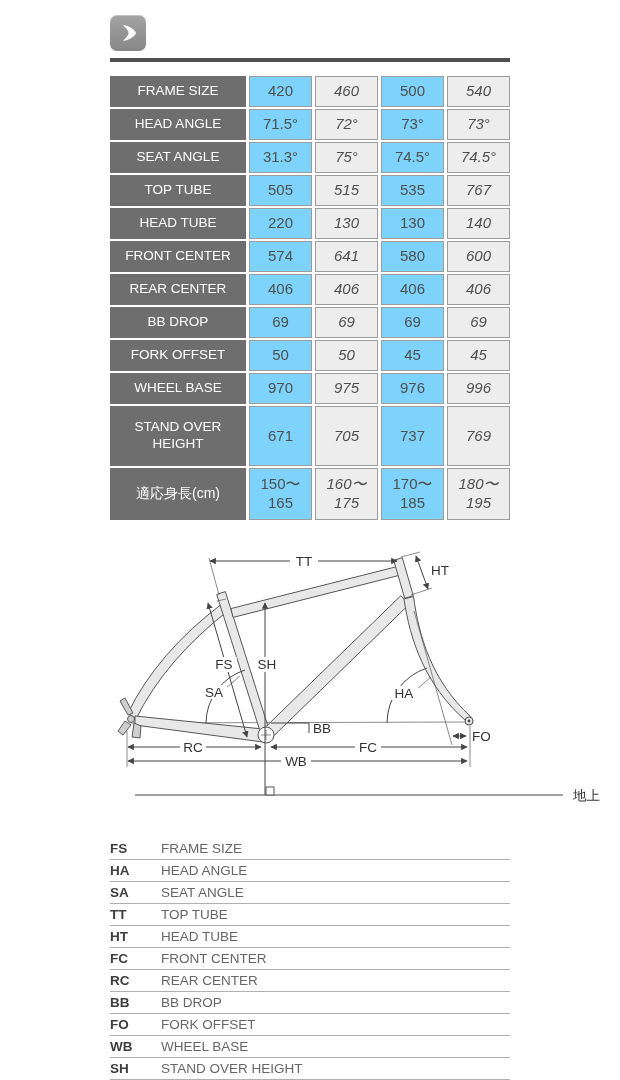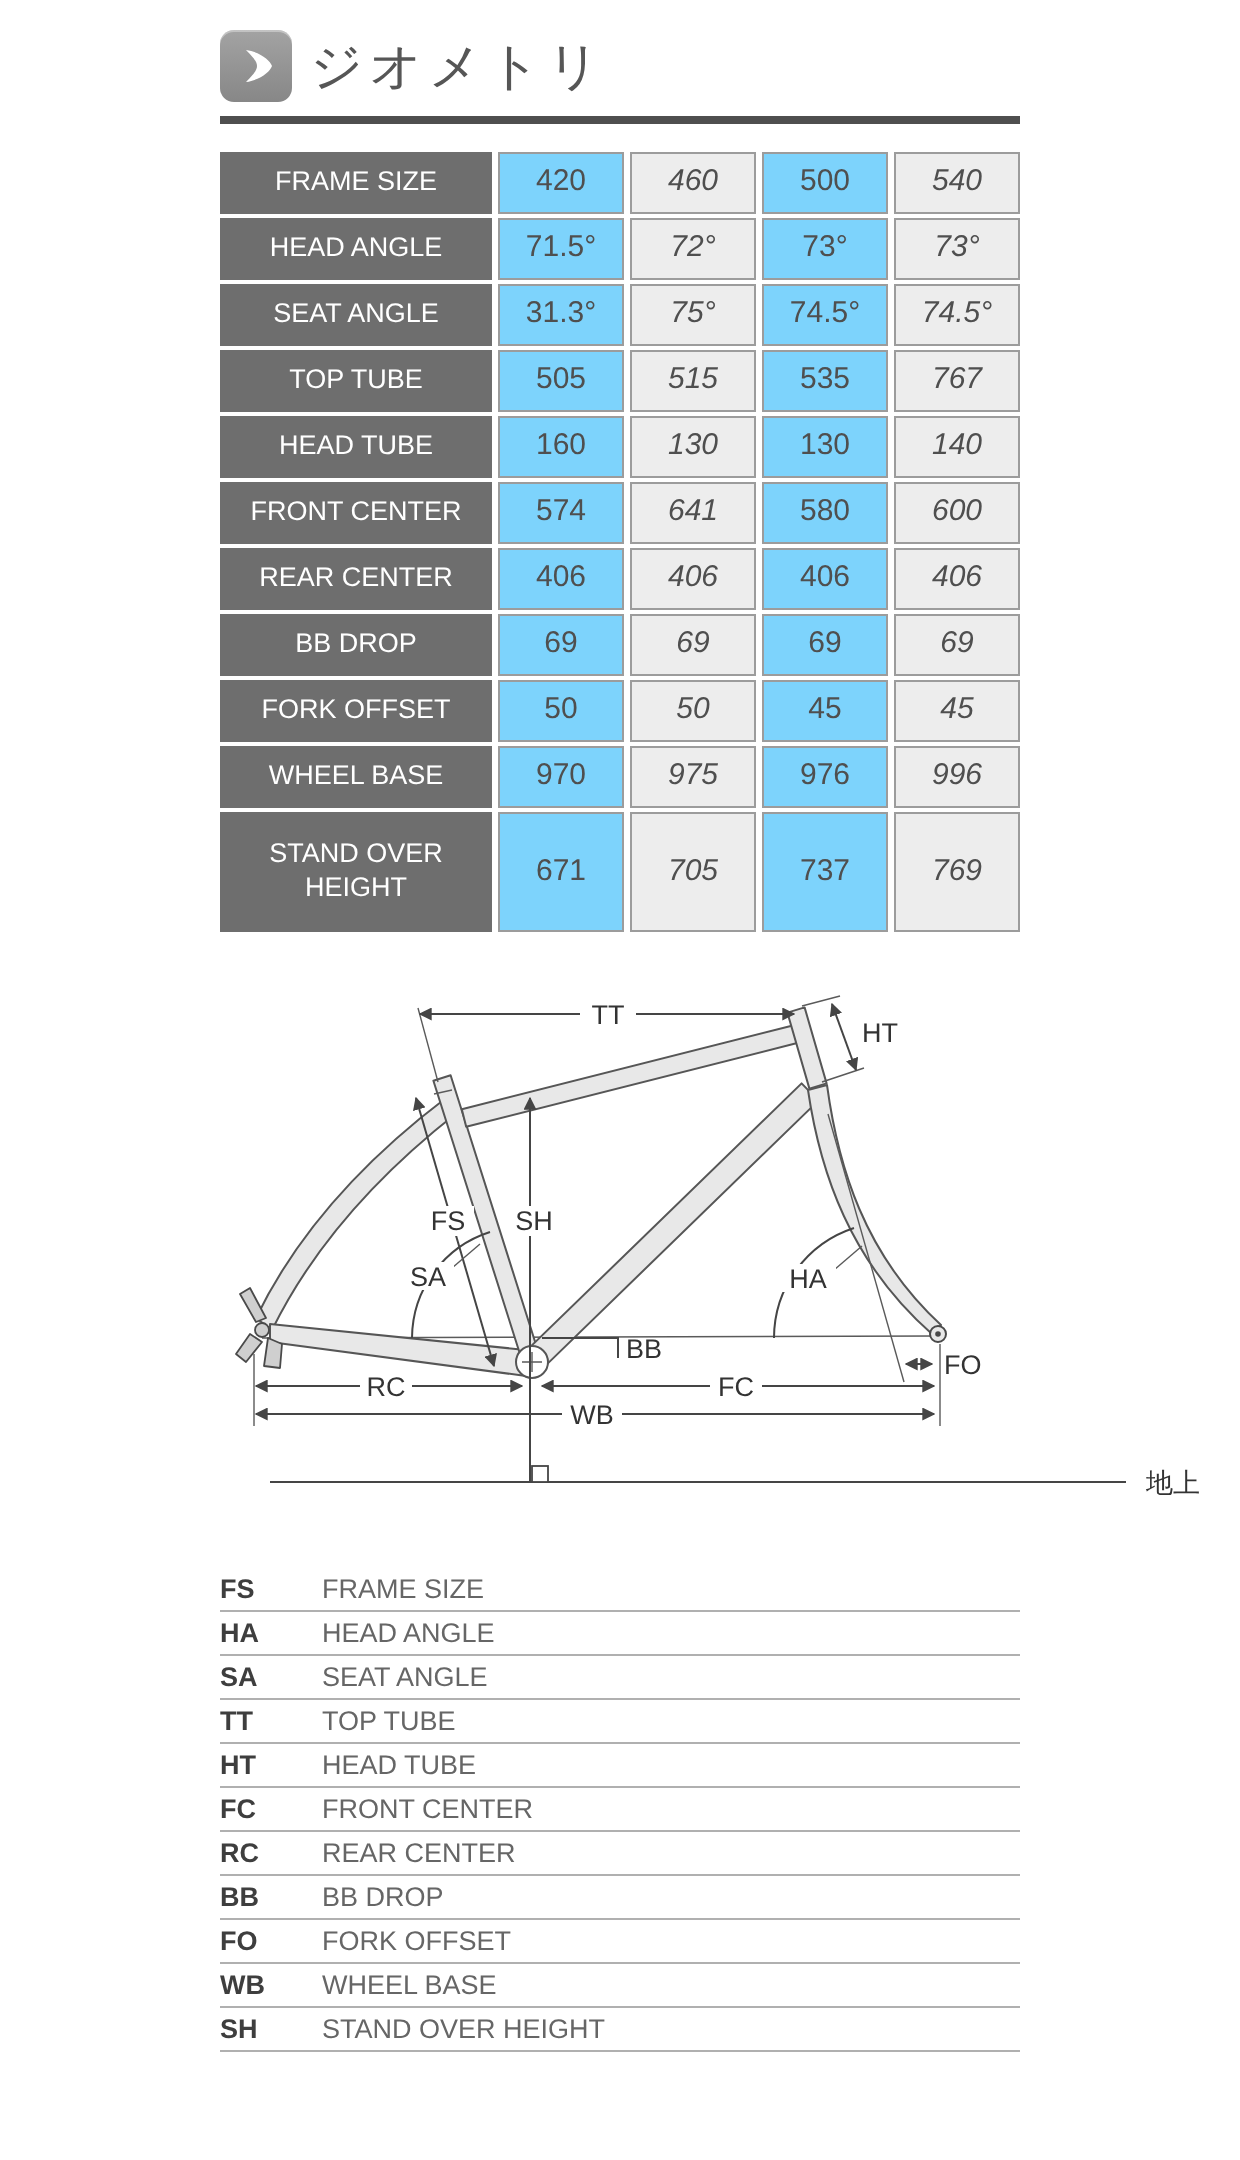--- a/index.html
+++ b/index.html
@@ -39,21 +39,20 @@
 </style>
 </head>
 <body>
 
 <div class="header">
   <div class="hicon">
     <svg width="24" height="24" viewBox="0 0 24 24">
       <path d="M7 4 C14 5 19 9 20 12 C19 15 14 19 7 20 C11 16 12.5 14 12.5 12 C12.5 10 11 8 7 4 Z" fill="#ffffff"></path>
     </svg>
   </div>
-  <div class="htitle">ジオメトリ</div>
 </div>
 <div class="rule"></div>
 
 <table class="geo">
   <tbody>
       <tr class="r std">
     <td class="lab">FRAME SIZE</td>
     <td class="val">420</td>
     <td class="val">460</td>
     <td class="val">500</td>
@@ -75,21 +74,21 @@
   </tr>
   <tr class="r std">
     <td class="lab">TOP TUBE</td>
     <td class="val">505</td>
     <td class="val">515</td>
     <td class="val">535</td>
     <td class="val">767</td>
   </tr>
   <tr class="r std">
     <td class="lab">HEAD TUBE</td>
-    <td class="val">160</td>
+    <td class="val">220</td>
     <td class="val">130</td>
     <td class="val">130</td>
     <td class="val">140</td>
   </tr>
   <tr class="r std">
     <td class="lab">FRONT CENTER</td>
     <td class="val">574</td>
     <td class="val">641</td>
     <td class="val">580</td>
     <td class="val">600</td>
@@ -122,20 +121,31 @@
     <td class="val">976</td>
     <td class="val">996</td>
   </tr>
   <tr class="r tall">
     <td class="lab">STAND OVER
 HEIGHT</td>
     <td class="val">671</td>
     <td class="val">705</td>
     <td class="val">737</td>
     <td class="val">769</td>
+  </tr>
+  <tr class="r taller">
+    <td class="lab jp">適応身長(cm)</td>
+    <td class="val">150〜
+165</td>
+    <td class="val">160〜
+175</td>
+    <td class="val">170〜
+185</td>
+    <td class="val">180〜
+195</td>
   </tr>
 </tbody>
   </table>
 
 <svg class="diagram" width="525" height="280" viewBox="0 0 525 280">
   <defs>
     <marker id="arr" viewBox="0 0 10 10" refX="9" refY="5" markerWidth="6.5" markerHeight="6.5" orient="auto-start-reverse">
       <path d="M0,0 L10,5 L0,10 z" fill="#454545"></path>
     </marker>
   </defs>

